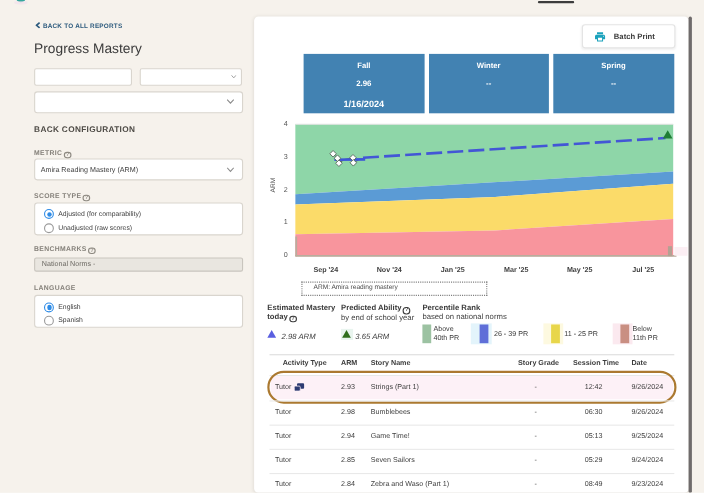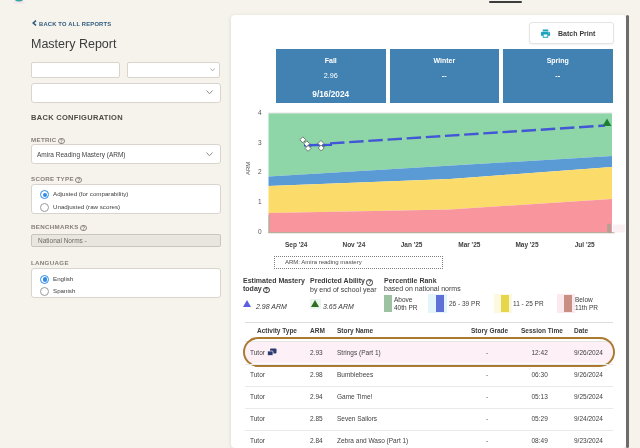--- a/index.html
+++ b/index.html
@@ -24,21 +24,21 @@
 <div class="abs" style="left:14px; top:-9.5px; width:10px; height:11px; border-radius:50%; background:#35a79e;"></div>
 <div class="abs" style="left:13px; top:1px; width:12px; height:3px; border-radius:40%; background:#f0dcec; opacity:.55"></div>
 
 <div class="abs" style="left:489px; top:1px; width:33px; height:2px; background:#3c3c3c; border-radius:1px;"></div>
 
 <svg class="abs" style="left:32px; top:20px;" width="5" height="6" viewBox="0 0 5 6">
     <polyline points="4,0.6 1.2,3 4,5.4" fill="none" stroke="#2c5a7d" stroke-width="1.5"></polyline>
   </svg>
 <div class="abs" style="left:39px; top:20.5px; font-size:5.8px; font-weight:bold; letter-spacing:.2px; color:#2c5a7d;">BACK TO ALL REPORTS</div>
 
-<div class="abs" style="left:31px; top:37px; font-size:12.5px; color:#3c3c3c;">Mastery Report</div>
+<div class="abs" style="left:31px; top:37px; font-size:12.5px; color:#3c3c3c;">Progress Mastery</div>
 
 <div class="abs inp" style="left:31px; top:62px; width:89px; height:16px;"></div>
 <div class="abs inp" style="left:127px; top:62px; width:93px; height:16px;"></div>
 <svg class="abs" style="left:210px; top:67.5px;" width="5" height="4" viewBox="0 0 5 4">
     <polyline points="0.5,0.5 2.5,2.8 4.5,0.5" fill="none" stroke="#a0a0a0" stroke-width="0.9"></polyline>
   </svg>
 <div class="abs inp" style="left:31px; top:83px; width:190px; height:20px; border-radius:3px;"></div>
 <svg class="abs" style="left:206px; top:90px;" width="7" height="5" viewBox="0 0 7 5">
     <polyline points="0.5,0.5 3.5,3.8 6.5,0.5" fill="none" stroke="#8a8a8a" stroke-width="1"></polyline>
   </svg>
@@ -72,22 +72,22 @@
 
 <div class="abs" style="left:529px; top:22px; width:85px; height:22px; background:#fff; border:1px solid #e4e4e4; border-radius:3px; box-shadow:0 1px 2px rgba(0,0,0,.06);">
   <svg width="11" height="11" style="position:absolute; left:10px; top:5px;" viewBox="0 0 24 24">
     <path fill="#1ba2bc" d="M19 8H5c-1.7 0-3 1.3-3 3v6h4v4h12v-4h4v-6c0-1.7-1.3-3-3-3zm-3 11H8v-5h8v5zm3-7c-.6 0-1-.4-1-1s.4-1 1-1 1 .4 1 1-.4 1-1 1zm-1-9H6v4h12V3z"></path>
   </svg>
   <span style="position:absolute; left:28px; top:7px; font-size:7px; font-weight:bold; color:#3c3c3c;">Batch Print</span>
 </div>
 
 <div class="abs" style="left:276px; top:49px; width:109.5px; height:53.5px; background:#4282b2; color:#fff; text-align:center;">
   <div style="font-size:7px; font-weight:bold; margin-top:8px;">Fall</div>
-  <div style="font-size:7.2px; font-weight:normal; margin-top:7px;">2.96</div>
-  <div style="font-size:8.3px; font-weight:bold; margin-top:9px;">9/16/2024</div>
+  <div style="font-size:7.2px; font-weight:bold; margin-top:7px;">2.96</div>
+  <div style="font-size:8.3px; font-weight:bold; margin-top:9px;">1/16/2024</div>
 </div>
 <div class="abs" style="left:389.5px; top:49px; width:109.5px; height:53.5px; background:#4282b2; color:#fff; text-align:center;">
   <div style="font-size:7px; font-weight:bold; margin-top:8px;">Winter</div>
   <div style="font-size:7.2px; font-weight:bold; margin-top:7px;">--</div>
 </div>
 <div class="abs" style="left:503px; top:49px; width:109.5px; height:53.5px; background:#4282b2; color:#fff; text-align:center;">
   <div style="font-size:7px; font-weight:bold; margin-top:8px;">Spring</div>
   <div style="font-size:7.2px; font-weight:bold; margin-top:7px;">--</div>
 </div>
 

